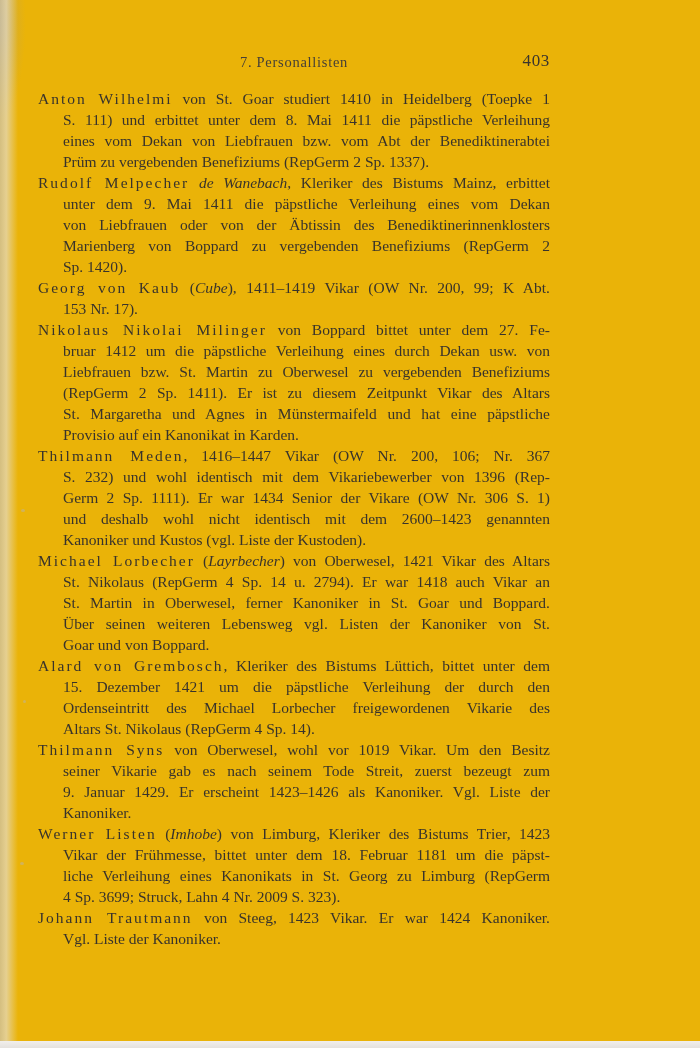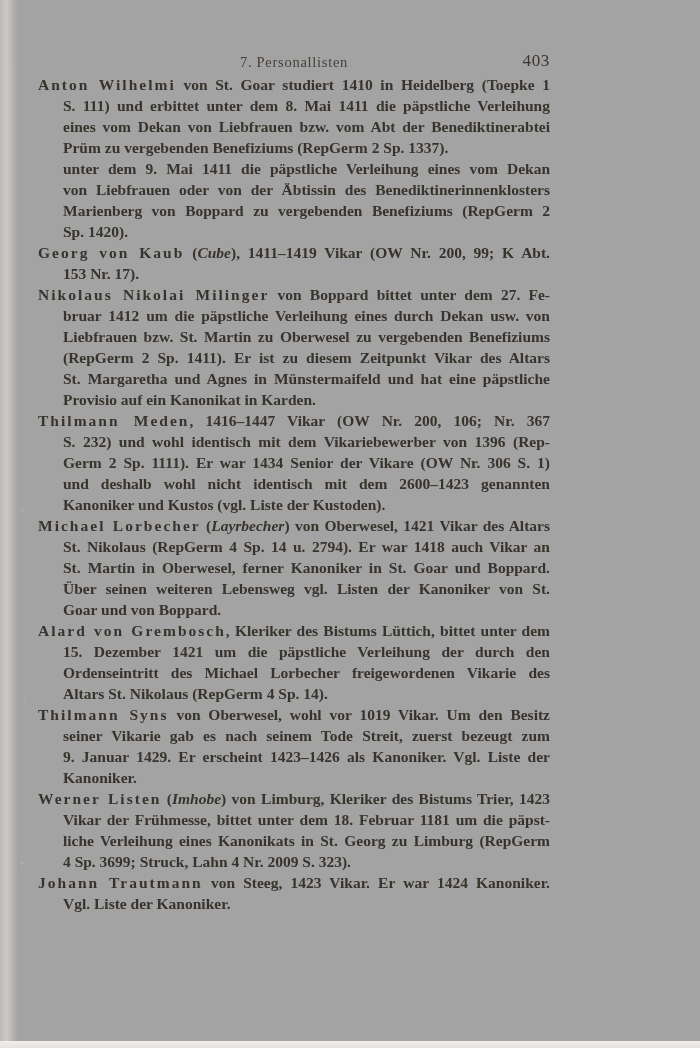--- a/index.html
+++ b/index.html
@@ -1,19 +1,19 @@
 <!DOCTYPE html>
 <html><head>
 <meta charset="utf-8">
 <style>
   html,body{margin:0;padding:0;background:#ffffff;}
   .page{
     position:relative;
     width:700px;height:1048px;
-    background:#a3a3a3;
+    background:#eab308;
     overflow:hidden;
     font-family:"Liberation Serif","DejaVu Serif",serif;
     color:#3a352e;
   }
   .edge-left{
     position:absolute;left:0;top:0;width:18px;height:100%;
     background:linear-gradient(90deg,#c9c5c0 0%,#e3dfda 35%,rgba(251,250,247,0) 100%);
     opacity:.65;pointer-events:none;
   }
   .edge-bottom{
@@ -28,21 +28,21 @@
   }
   .speck{position:absolute;background:#b9b4ac;border-radius:50%;opacity:.5;}
   .content{position:absolute;left:38px;top:54px;width:512px;}
   .header{position:relative;height:20px;}
   .header-title{
     text-align:center;font-size:14.5px;letter-spacing:.05em;color:#453f37;
   }
   .page-number{
     position:absolute;right:0;top:-3px;font-size:17px;color:#3a352e;letter-spacing:.04em;
   }
-  .entries{margin-top:0;font-weight:bold;}
+  .entries{margin-top:14px;}
   .entry{padding-left:25px;}
   .line{
     font-size:15.5px;line-height:21px;height:21px;
     text-align:justify;text-align-last:justify;
     white-space:nowrap;
     color:#38332c;
   }
   .line.first{margin-left:-25px;}
   .line.last{text-align-last:left;}
   .seg-name{letter-spacing:.13em;}
@@ -65,20 +65,21 @@
       <div class="page-number">403</div>
     </div>
     <div class="entries" id="entries">
         <div class="entry">
           <div class="line first"><span class="seg-name">Anton Wilhelmi</span><span class="seg-text"> von St. Goar studiert 1410 in Heidelberg (Toepke 1</span></div>
           <div class="line"><span class="seg-text">S. 111) und erbittet unter dem 8. Mai 1411 die päpstliche Verleihung</span></div>
           <div class="line"><span class="seg-text">eines vom Dekan von Liebfrauen bzw. vom Abt der Benediktinerabtei</span></div>
           <div class="line last"><span class="seg-text">Prüm zu vergebenden Benefiziums (RepGerm 2 Sp. 1337).</span></div>
         </div>
         <div class="entry">
+          <div class="line first"><span class="seg-name">Rudolf Melpecher</span><span class="seg-text"> </span><span class="seg-italic">de Wanebach</span><span class="seg-text">, Kleriker des Bistums Mainz, erbittet</span></div>
           <div class="line"><span class="seg-text">unter dem 9. Mai 1411 die päpstliche Verleihung eines vom Dekan</span></div>
           <div class="line"><span class="seg-text">von Liebfrauen oder von der Äbtissin des Benediktinerinnenklosters</span></div>
           <div class="line"><span class="seg-text">Marienberg von Boppard zu vergebenden Benefiziums (RepGerm 2</span></div>
           <div class="line last"><span class="seg-text">Sp. 1420).</span></div>
         </div>
         <div class="entry">
           <div class="line first"><span class="seg-name">Georg von Kaub</span><span class="seg-text"> (</span><span class="seg-italic">Cube</span><span class="seg-text">), 1411–1419 Vikar (OW Nr. 200, 99; K Abt.</span></div>
           <div class="line last"><span class="seg-text">153 Nr. 17).</span></div>
         </div>
         <div class="entry">

